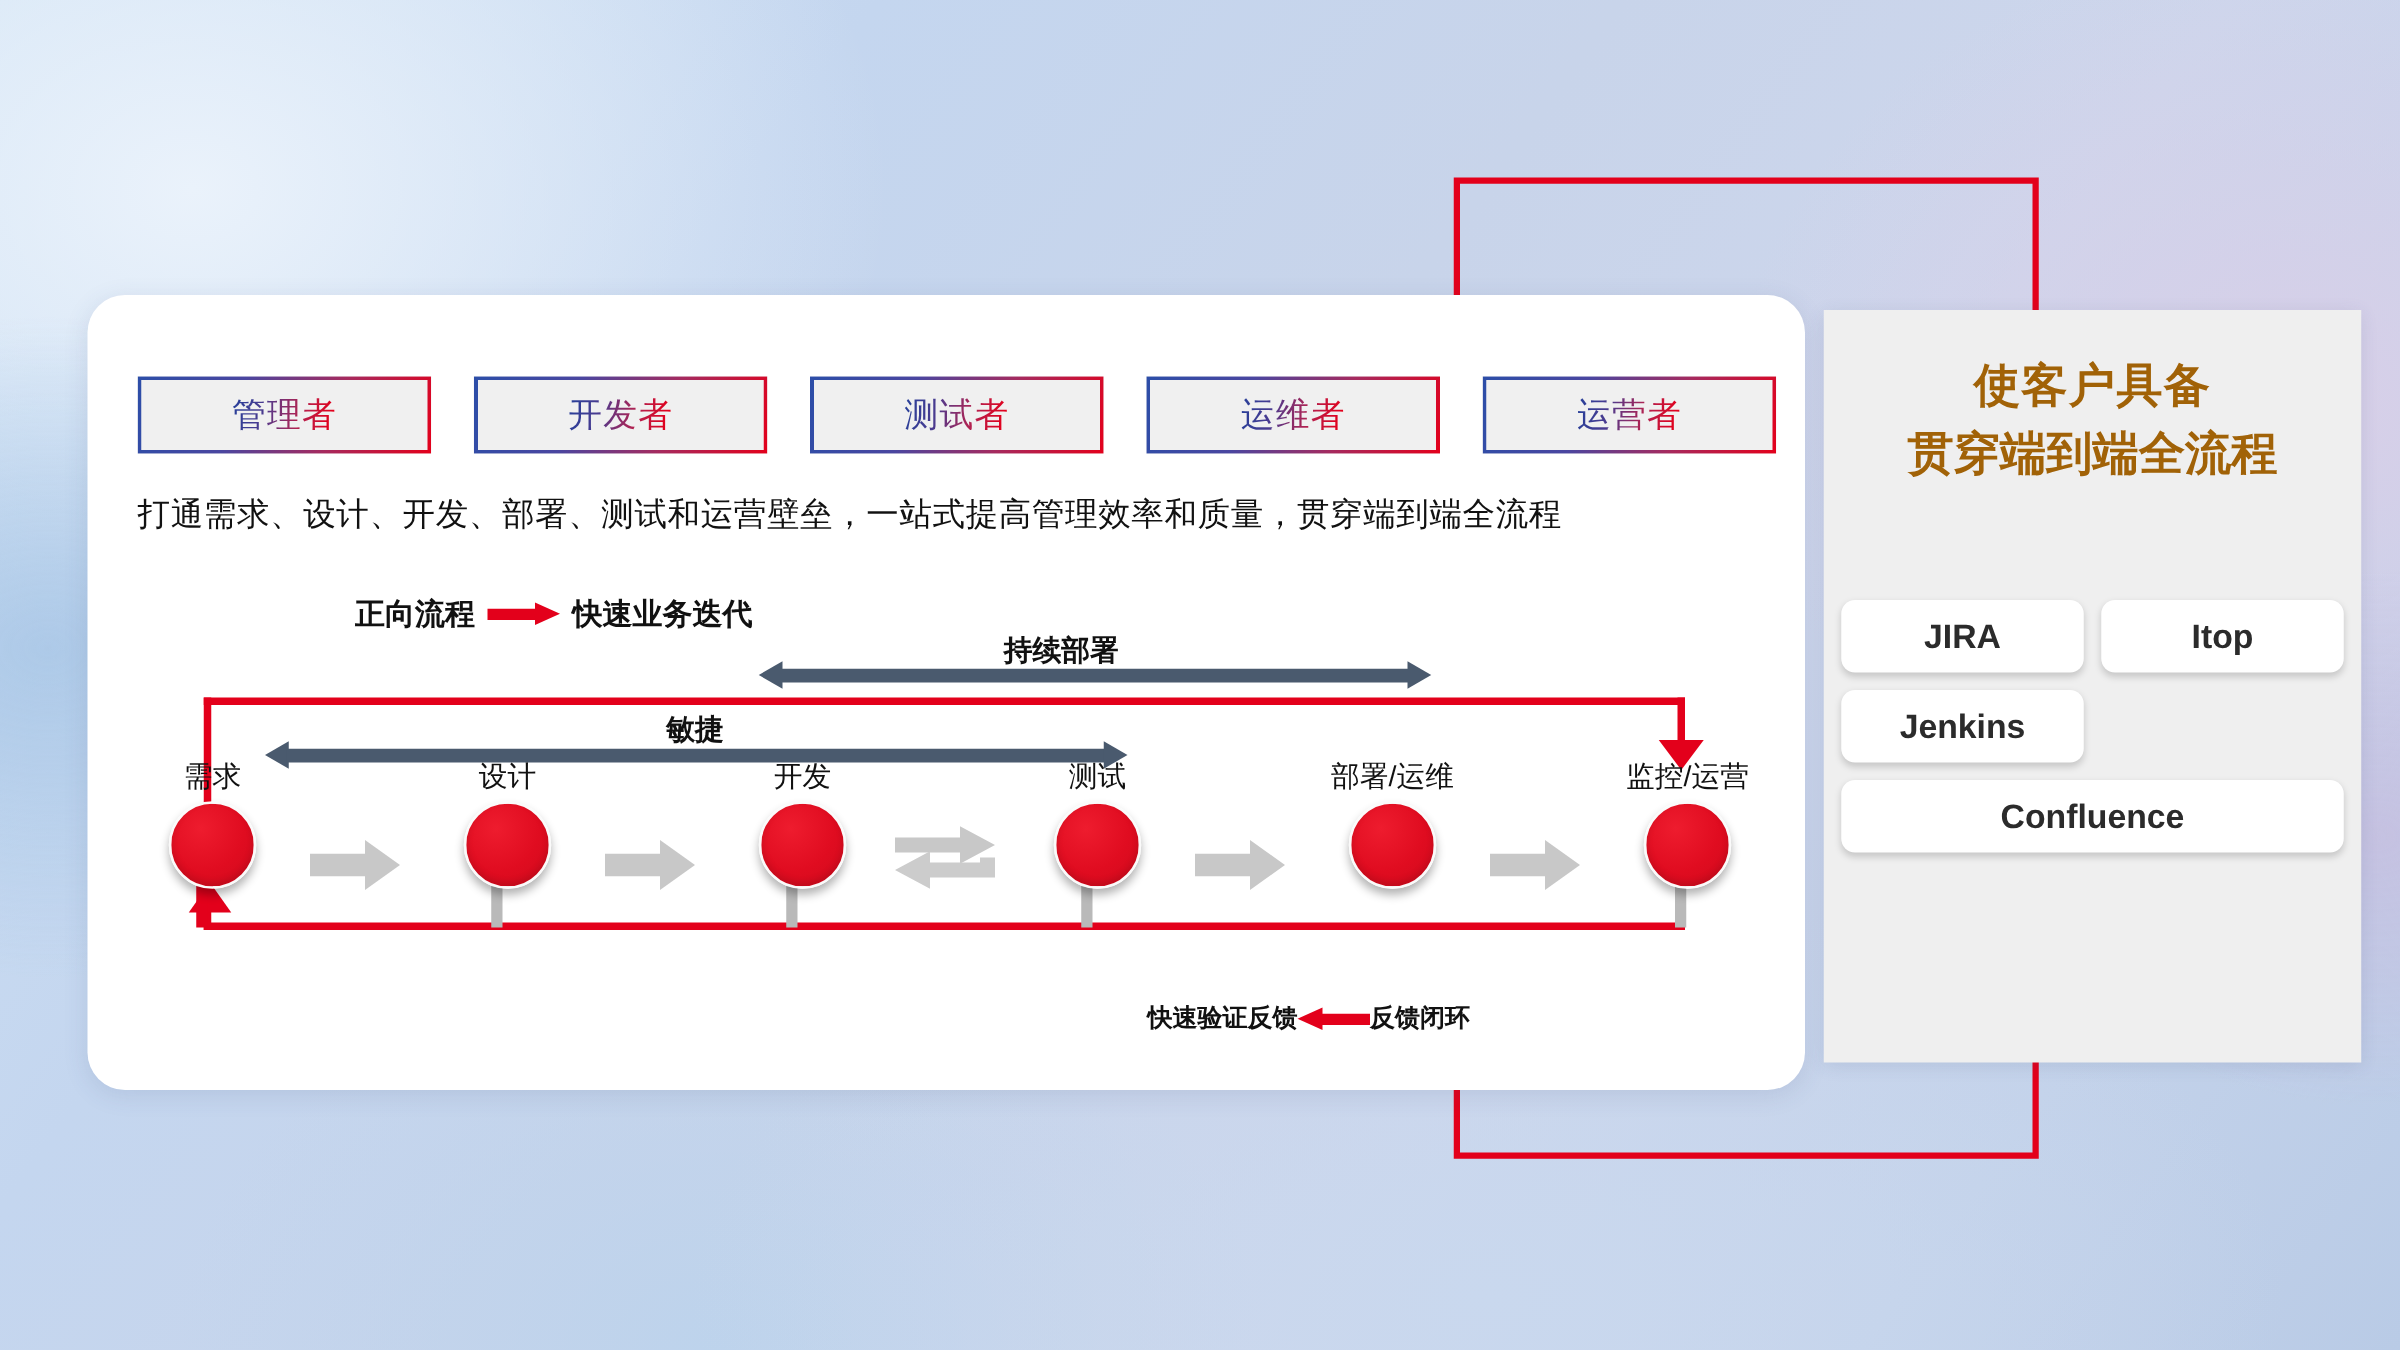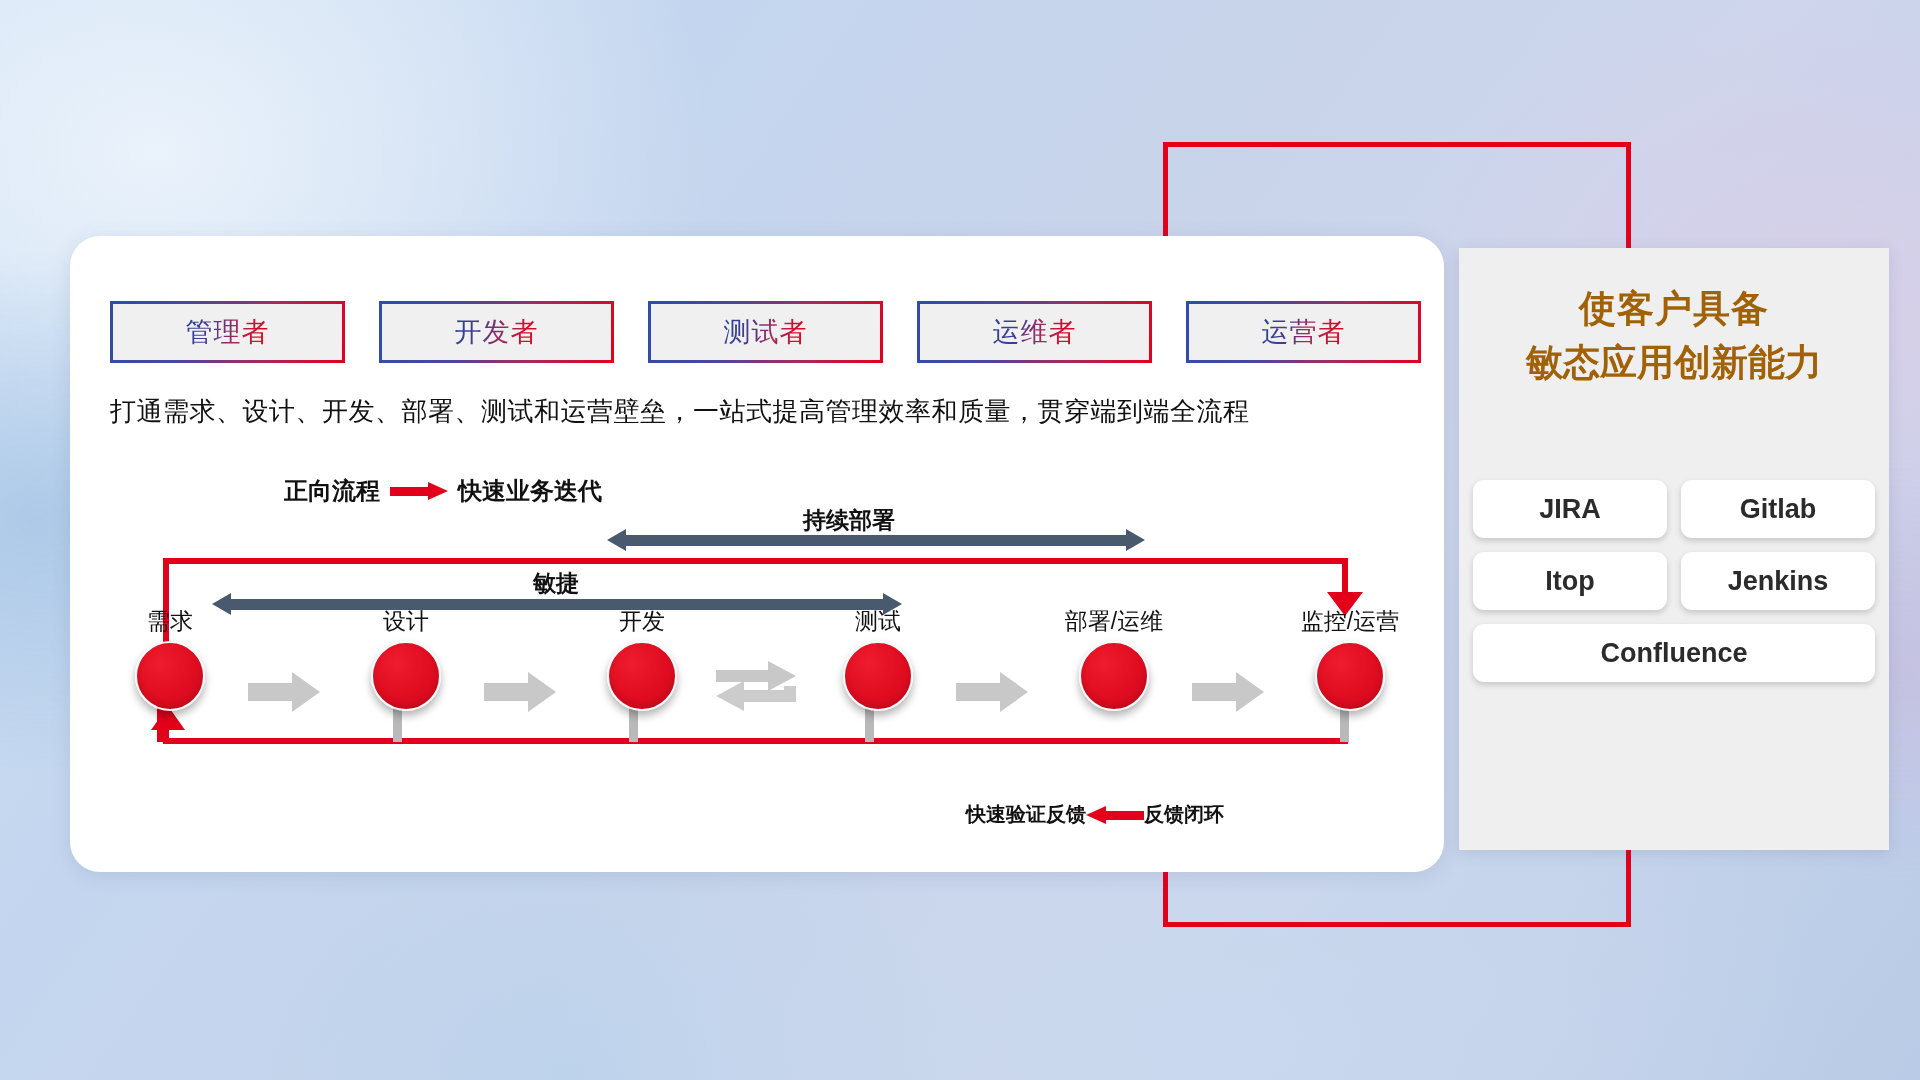--- a/index.html
+++ b/index.html
@@ -47,21 +47,21 @@
         background:linear-gradient(100deg,#26409a 0%,#4a3b90 30%,#b02352 62%,#e3001b 92%);
         -webkit-background-clip:text;background-clip:text;color:transparent;}
 
   
   .desc{position:absolute;left:110px;top:394px;width:1300px;
         font-size:26px;font-weight:400;color:#111;letter-spacing:.5px;white-space:nowrap;}
 
   
   .legend-fwd{position:absolute;left:284px;top:475px;display:flex;align-items:center;gap:10px;}
   .legend-fwd .t{font-size:24px;font-weight:700;color:#111;}
-  .legend-fb{position:absolute;left:966px;top:801px;display:flex;align-items:center;text-align:right;}
+  .legend-fb{position:absolute;left:918px;top:801px;display:flex;align-items:center;text-align:right;}
   .legend-fb .t{font-size:20px;font-weight:700;color:#111;}
 
   .ar-red{width:58px;height:18px;position:relative;}
   .ar-red .shaft{position:absolute;top:5px;left:0;width:40px;height:9px;background:#e3001b;}
   .ar-red .head{position:absolute;top:0;right:0;width:0;height:0;
         border-top:9px solid transparent;border-bottom:9px solid transparent;border-left:20px solid #e3001b;}
   .ar-red.left .shaft{left:18px;}
   .ar-red.left .head{right:auto;left:0;border-left:none;border-right:20px solid #e3001b;}
 
   
@@ -252,24 +252,23 @@
     <span class="ar-red left">
       <span class="shaft"></span>
         <span class="head"></span>
     </span>
     <span class="t">反馈闭环</span>
   </div>
 
   <div class="rpanel">
     <div class="rtitle">
       <div>使客户具备</div>
-      <div class="l2">敏态应用创新能力</div>
+      <div class="l2">贯穿端到端全流程</div>
     </div>
     <div class="tools">
       <div class="tool half">JIRA</div>
-      <div class="tool half">Gitlab</div>
       <div class="tool half">Itop</div>
       <div class="tool half">Jenkins</div>
       <div class="tool full">Confluence</div>
     </div>
   </div>
 
 </div>
 
 </body></html>

